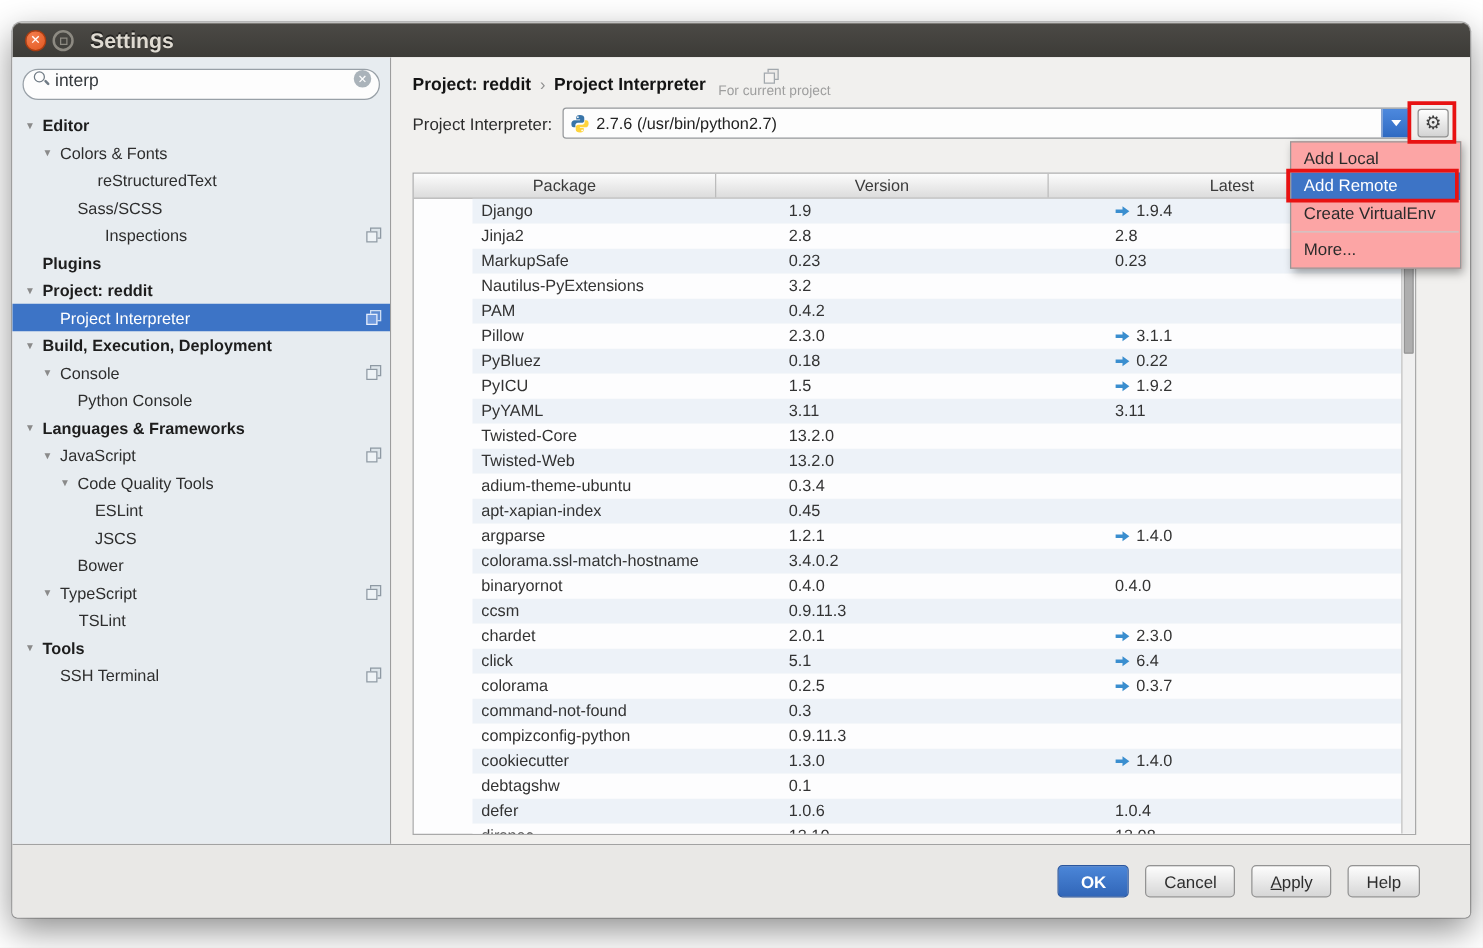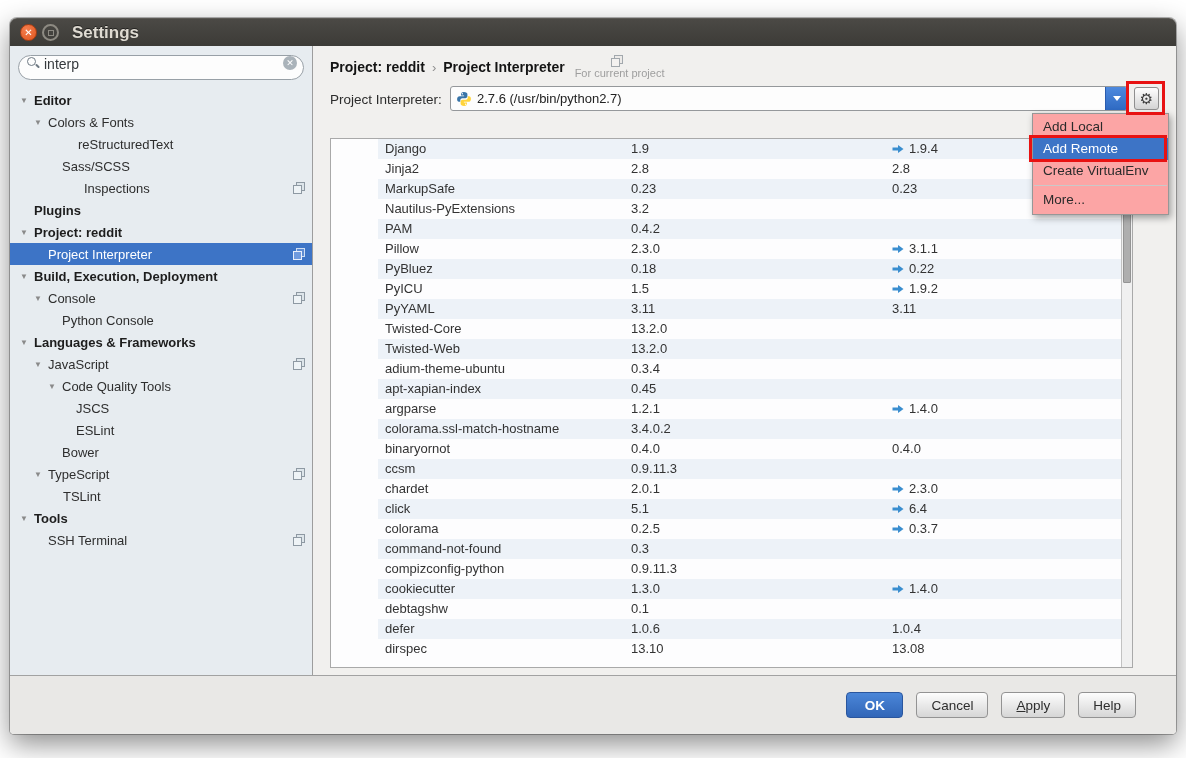--- a/index.html
+++ b/index.html
@@ -211,25 +211,25 @@
             <span class="tri">▼</span>
             <span class="tree-label">JavaScript</span>
             <span class="badge"></span>
           </div>
           <div class="tree-row" style="padding-left: 38px;">
             <span class="tri">▼</span>
             <span class="tree-label">Code Quality Tools</span>
           </div>
           <div class="tree-row" style="padding-left: 52px;">
             <span class="tri"></span>
+            <span class="tree-label">ESLint</span>
+          </div>
+          <div class="tree-row" style="padding-left: 52px;">
+            <span class="tri"></span>
             <span class="tree-label">JSCS</span>
-          </div>
-          <div class="tree-row" style="padding-left: 52px;">
-            <span class="tri"></span>
-            <span class="tree-label">ESLint</span>
           </div>
           <div class="tree-row" style="padding-left: 38px;">
             <span class="tri"></span>
             <span class="tree-label">Bower</span>
           </div>
           <div class="tree-row" style="padding-left: 24px;">
             <span class="tri">▼</span>
             <span class="tree-label">TypeScript</span>
             <span class="badge"></span>
           </div>
@@ -275,20 +275,25 @@
             <i></i>
           </span>
       </div>
 
       <div class="gear-btn">
         <span class="gear-glyph">⚙</span>
       </div>
       <div class="ann ann-gear"></div>
 
       <div class="pkg-table">
+        <div class="thead" id="thead">
+            <div class="th">Package</div>
+            <div class="th">Version</div>
+            <div class="th">Latest</div>
+          </div>
         <div class="tbody" id="tbody">
             <div class="trow">
               <div class="td name">Django</div>
               <div class="td ver">1.9</div>
               <div class="td lat"><svg width="12" height="10" viewBox="0 0 12 10">
                   <path d="M0.5 3.6 H6 V1 L11.5 5 6 9 V6.4 H0.5 Z" fill="#3a8ecf"></path>
                 </svg>1.9.4</div>
             </div>
             <div class="trow">
               <div class="td name">Jinja2</div>

